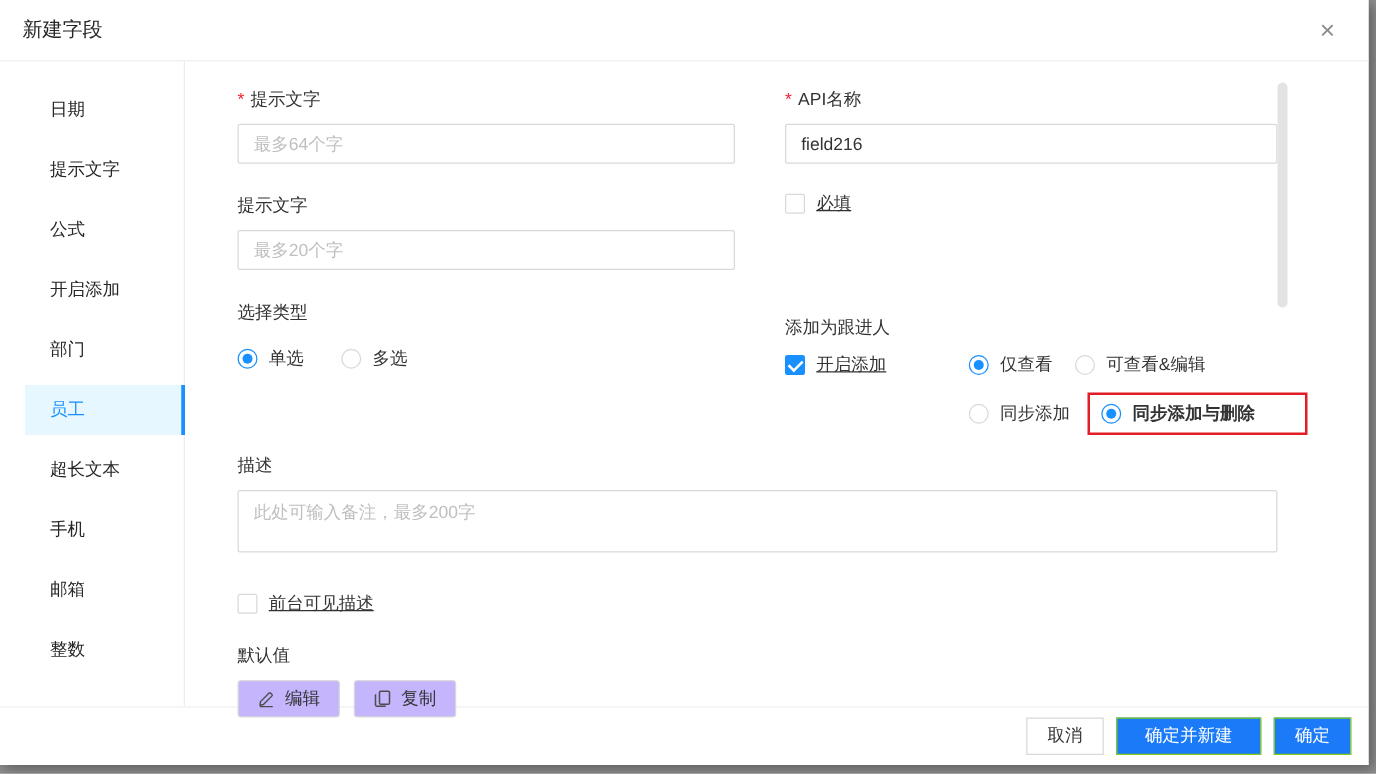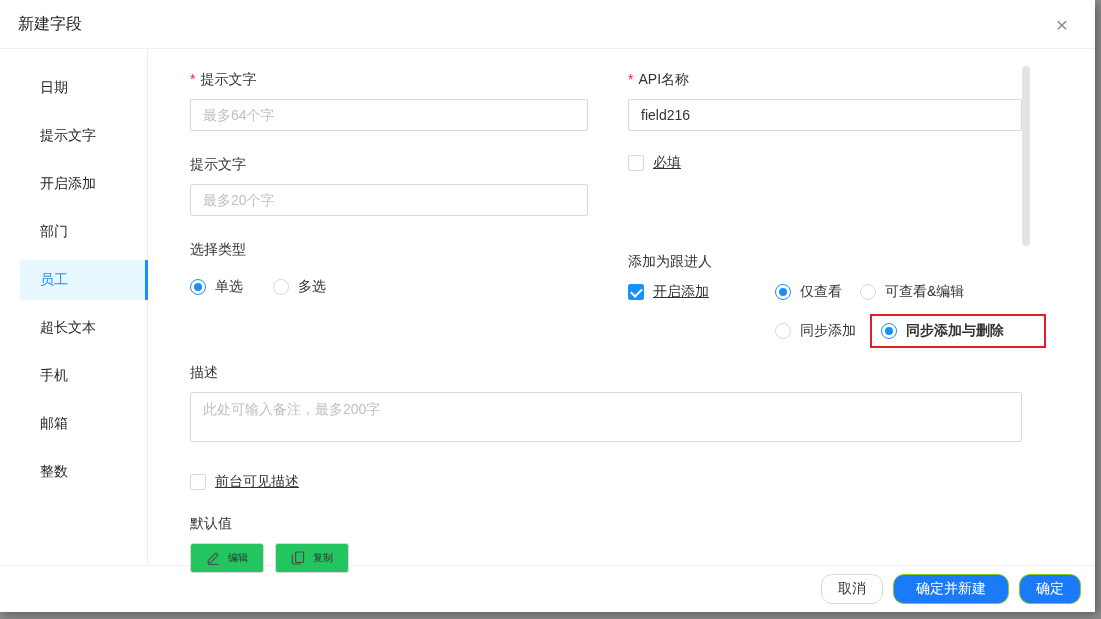--- a/index.html
+++ b/index.html
@@ -112,40 +112,40 @@
   .desc-area {
     width:832px; height:50px;
     border:1px solid #d9d9d9; border-radius:2px;
     padding:8px 12px; font-size:14px; color:#333;
     resize:none; outline:none; font-family:inherit;
   }
   .front-cb { margin-top:27px; }
   .default-section { margin-top:21px; }
   .default-btns { display:flex; gap:11px; margin-top:3px; }
   .btn-outline {
-    height:30px; background:#22c55e;
+    height:30px; background:#c4b5fd;
     border:1px solid #d9d9d9; border-radius:3px;
     display:inline-flex; align-items:center; gap:8px;
-    padding:0 15px; font-size:10px; color:#333; cursor:pointer;
+    padding:0 15px; font-size:14px; color:#333; cursor:pointer;
   }
   
   .scroll-thumb {
     position:absolute; top:17px; right:65px;
     width:8px; height:180px; border-radius:4px;
     background:#e3e3e3; cursor:pointer;
   }
   
   .ftr {
     flex:0 0 47px;
     border-top:1px solid #efefef;
     display:flex; align-items:center; justify-content:flex-end;
     gap:10px; padding:0 14px;
   }
   .btn {
-    height:30px; border-radius:11px; font-size:14px;
+    height:30px; border-radius:0; font-size:14px;
     display:inline-flex; align-items:center; justify-content:center;
     cursor:pointer; padding:0 16px;
   }
   .btn-default { background:#fff; border:1px solid #d9d9d9; color:#333; }
   .btn-primary { background:#1a7af8; border:1px solid #84cc16; color:#fff; }
   .btn-wide { padding:0 22px; }
   .icon-svg { display:block; }
 </style>
 </head>
 <body>
@@ -160,20 +160,23 @@
   </div>
 
   <div class="bodyrow">
 
     <div class="sidebar">
       <div class="side-item">
           <span>日期</span>
         </div>
       <div class="side-item">
           <span>提示文字</span>
+        </div>
+      <div class="side-item">
+          <span>公式</span>
         </div>
       <div class="side-item">
           <span>开启添加</span>
         </div>
       <div class="side-item">
           <span>部门</span>
         </div>
       <div class="side-item selected">
           <span>员工</span>
         </div>

